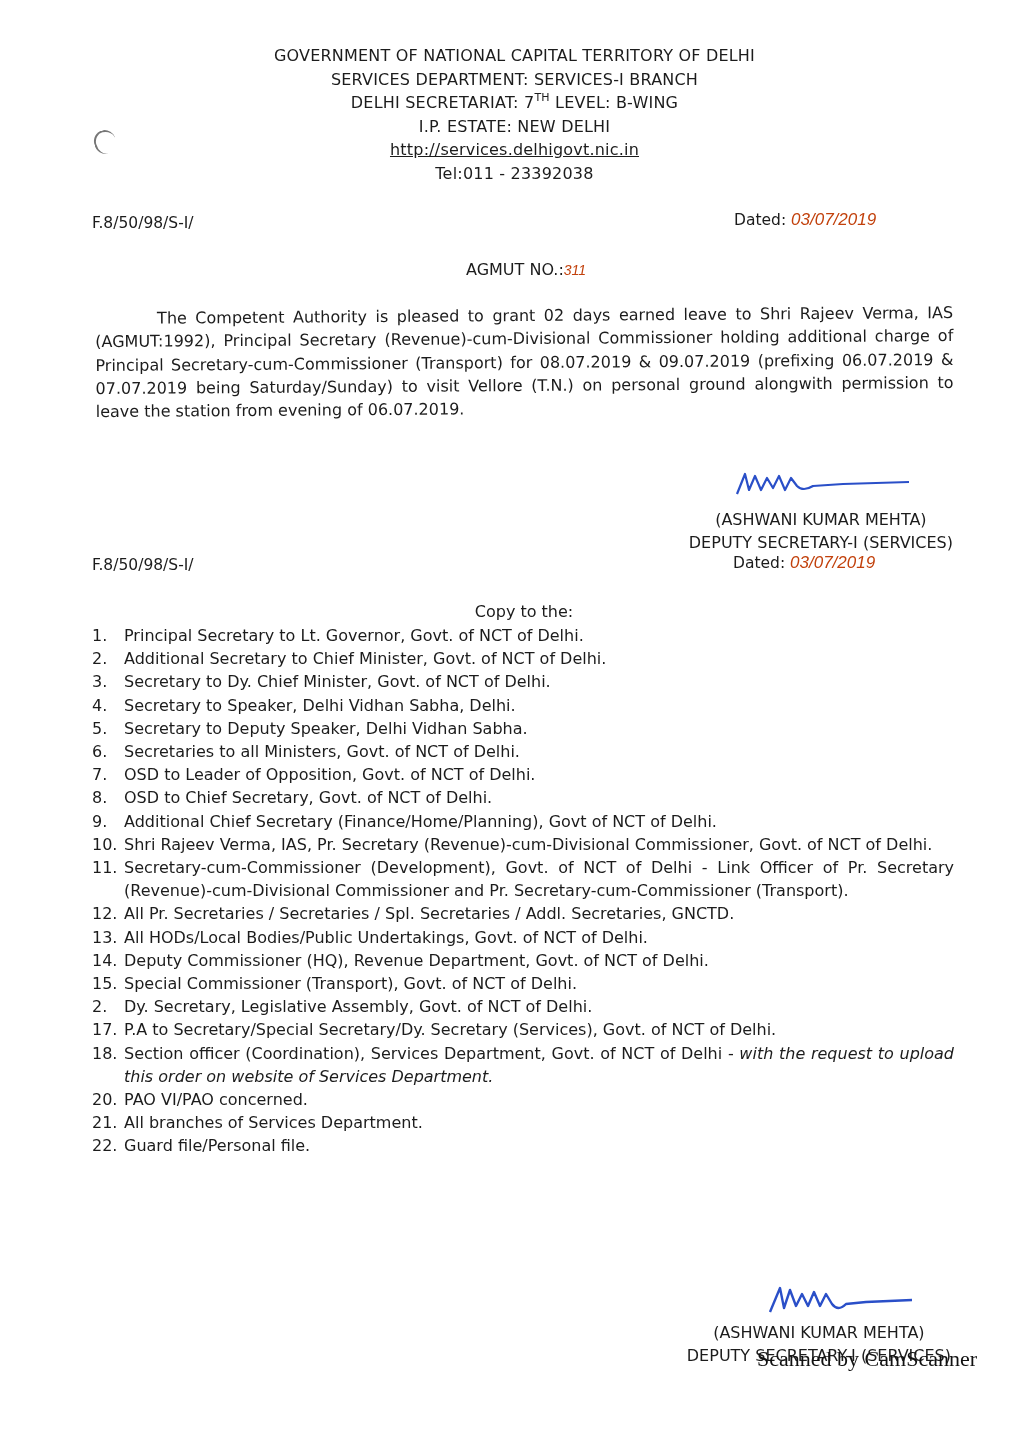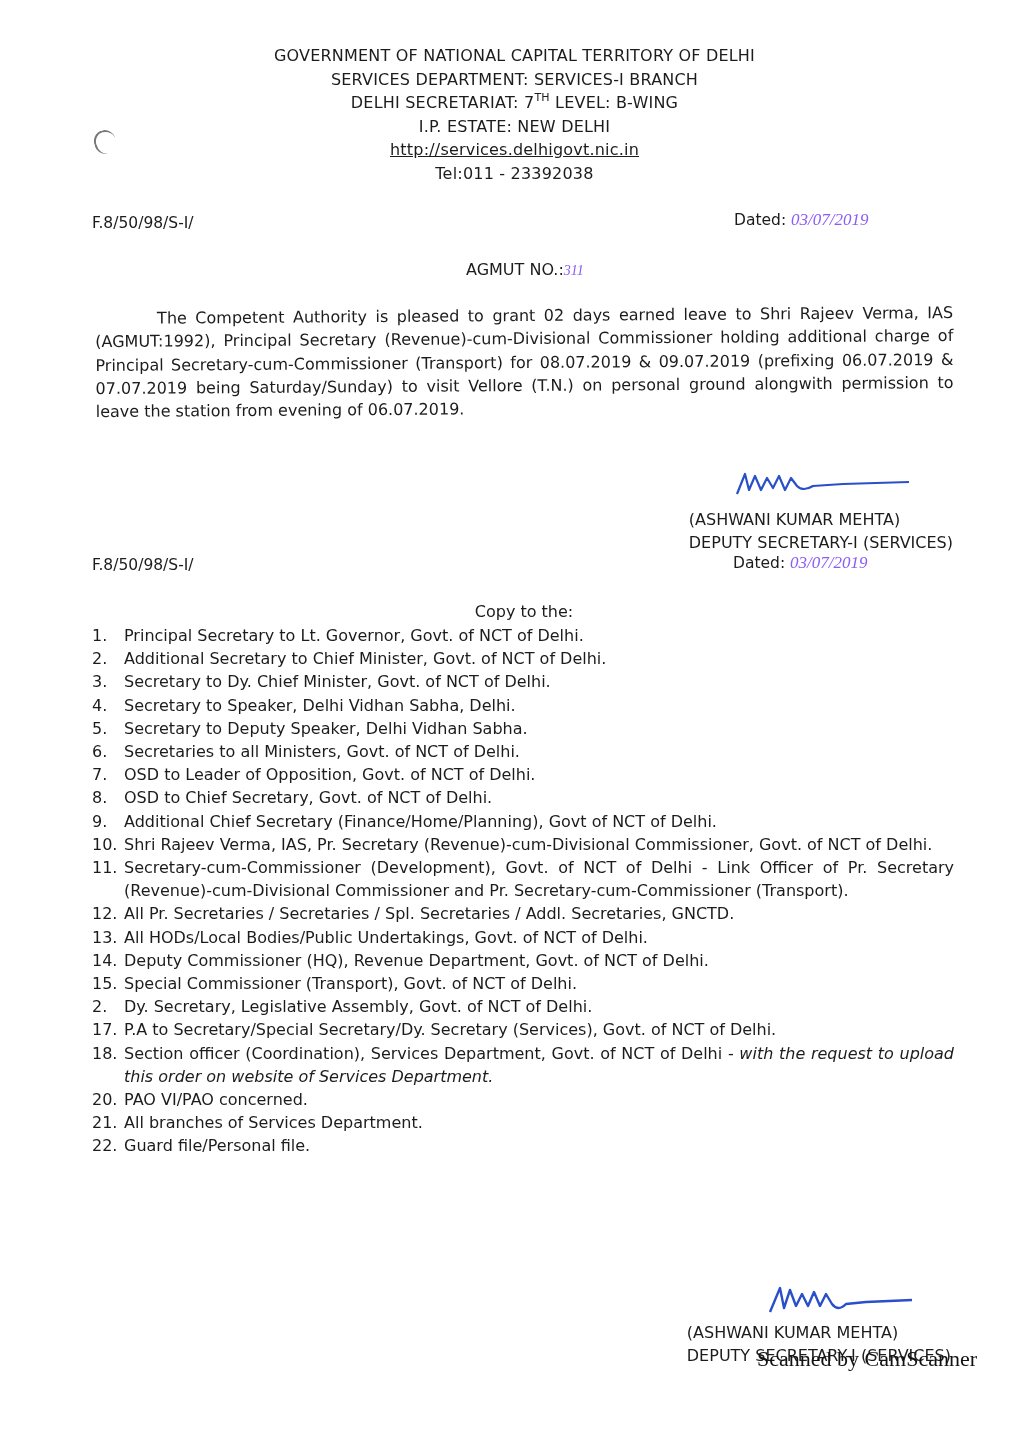--- a/index.html
+++ b/index.html
@@ -9,25 +9,25 @@
     position: relative; overflow: hidden;
   }
   .page { position: absolute; left: 0; top: 0; width: 1029px; height: 1443px; }
   .hdr { position: absolute; left: 0; width: 1029px; text-align: center; font-size: 16px; letter-spacing: 0.2px; }
   .hdr .l { height: 23.5px; line-height: 23.5px; white-space: nowrap; }
   .hdr sup { font-size: 11px; vertical-align: 7px; line-height: 0; text-align: center; }
   .url { text-decoration: underline; }
   .punch { position: absolute; left: 94px; top: 130px; width: 20px; height: 22px; border-radius: 50%;
     border-left: 2px solid #555; border-top: 2px solid #555; transform: rotate(-15deg); opacity: 0.8; }
   .abs { position: absolute; font-size: 15.5px; white-space: nowrap; }
-  .hand { font-family: Liberation Serif, serif; font-style: italic; color: #8b5cf6; font-size: 17px; margin-top: 22px; }
+  .hand { font-family: Liberation Sans, sans-serif; font-style: italic; color: #c2410c; font-size: 17px; margin-top: 22px; }
   .body-para { position: absolute; left: 95px; top: 307px; width: 858px; font-size: 16px; line-height: 23.3px;
     text-align: justify; text-indent: 62px; transform: rotate(-0.4deg); transform-origin: left top; }
   .sig { position: absolute; }
-  .sigblock { position: absolute; text-align: left; font-size: 16px; line-height: 23px; white-space: nowrap; }
+  .sigblock { position: absolute; text-align: center; font-size: 16px; line-height: 23px; white-space: nowrap; }
   .copy { position: absolute; left: 92px; top: 600px; width: 862px; font-size: 16px; }
   .copy .title { height: 24px; line-height: 24px; margin-left: 2px; text-align: center; }
   .item { display: flex; line-height: 23.2px; }
   .item .num { width: 32px; flex: none; }
   .item .txt { flex: 1; text-align: justify; }
   .item .txt i { font-style: italic; }
   .cam { position: absolute; right: 52px; top: 1346px; font-family: "Liberation Serif", serif; font-size: 22px; color: #111; }
 </style>
 </head>
 <body>

